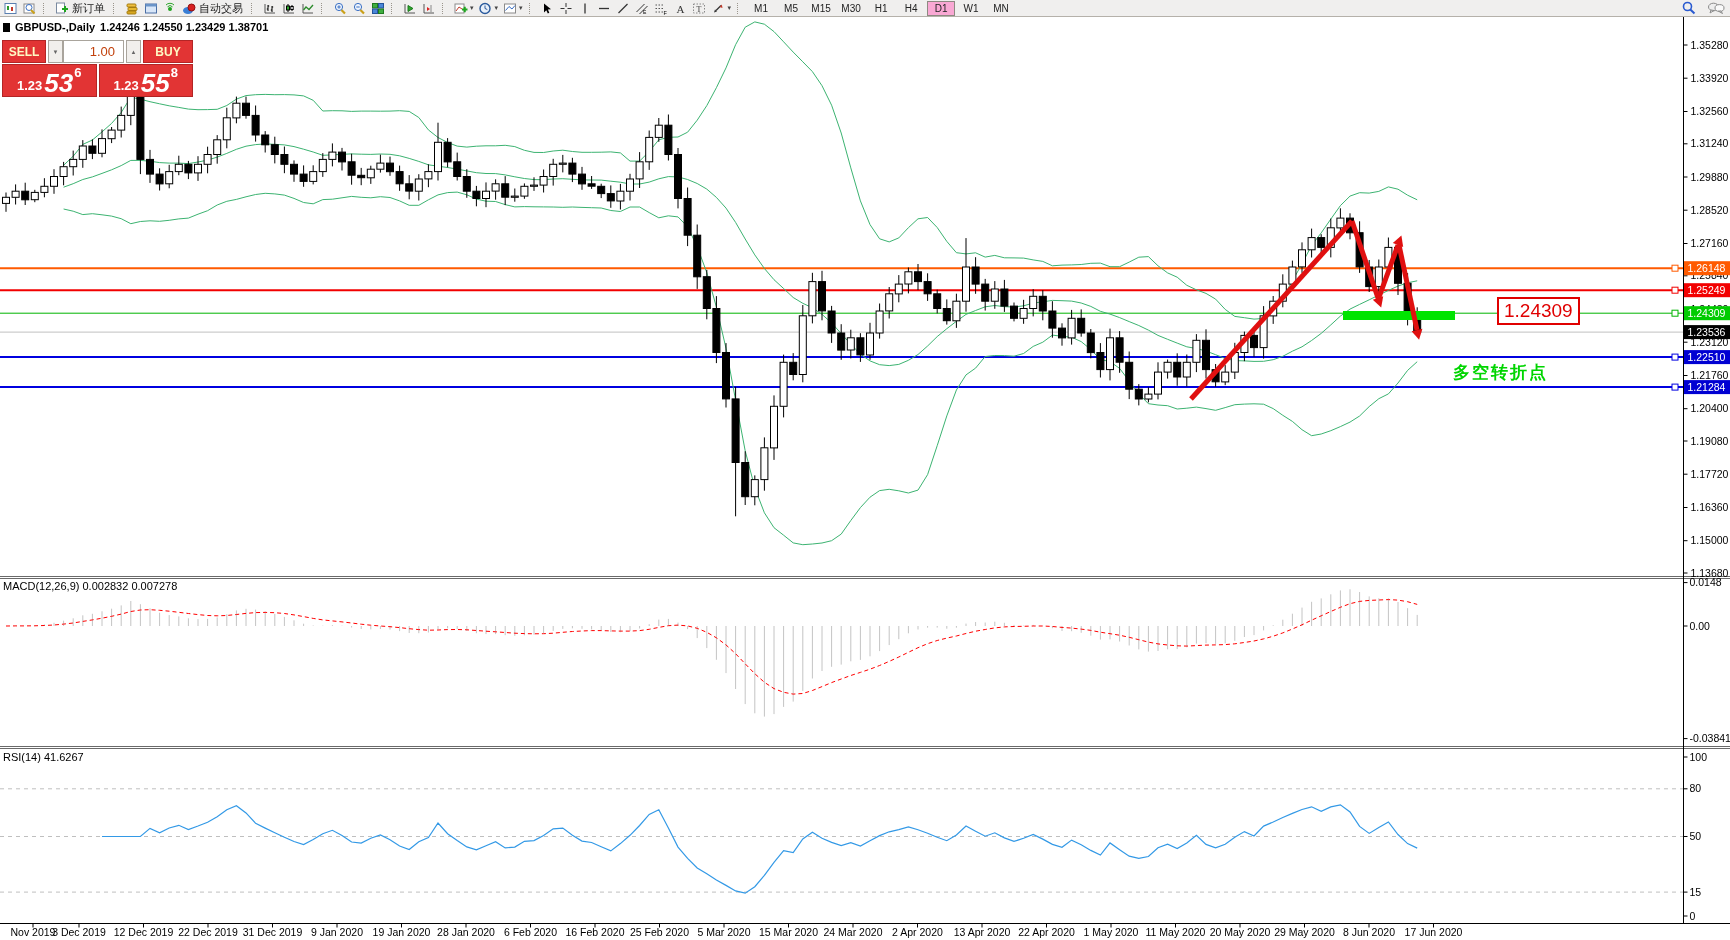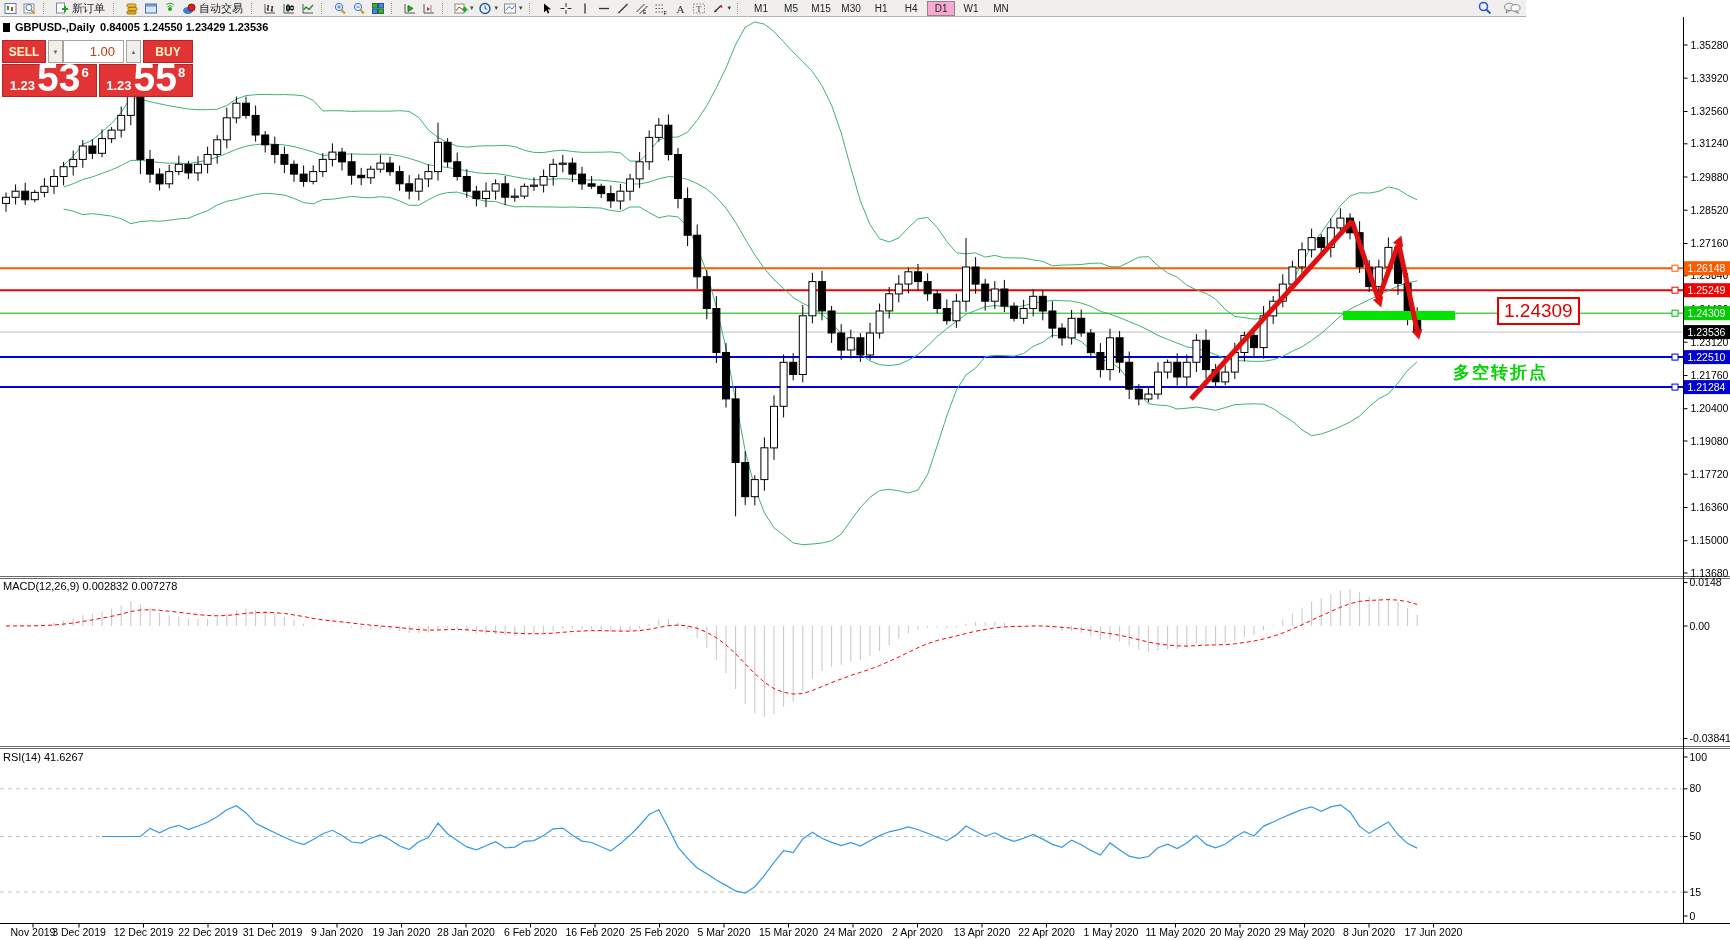--- a/index.html
+++ b/index.html
@@ -1,19 +1,19 @@
 <!DOCTYPE html>
 <html><head>
 <meta charset="utf-8">
 <style>
   html,body{margin:0;padding:0;}
   body{width:1730px;height:940px;position:relative;overflow:hidden;background:#fff;
        font-family:"Liberation Sans",sans-serif;}
   
-  .toolbar{position:absolute;top:0;left:0;width:1526px;height:16px;background:#f0efee;
+  .toolbar{position:absolute;top:0;left:0;width:1730px;height:16px;background:#f0efee;
            border-bottom:1px solid #b5b1aa;display:flex;align-items:center;z-index:30;}
   .tb-group{display:flex;align-items:center;height:16px;padding:0 1px;}
   .tb-sep{width:4px;height:11px;border-left:1px dotted #9a958c;margin:0 3px;}
   .tb-btn{width:19px;height:14px;display:flex;align-items:center;justify-content:center;cursor:default;}
   .tb-label{font-size:11px;margin:0 4px 0 1px;color:#1a1a1a;white-space:nowrap;}
   .tb-dd{font-size:7px;color:#444;margin:0 2px 0 0;}
   .tf{min-width:20px;height:13px;line-height:13px;text-align:center;font-size:10px;color:#222;
       padding:0 3px;border:1px solid transparent;margin:16px 1px;}
   .tf.active{background:#f9a8d4;border:1px solid #8e8a82;}
   .tb-right{position:absolute;right:5px;top:1px;display:flex;gap:8px;align-items:center;}
@@ -31,21 +31,21 @@
   .tp-spin{width:13px;background:#f1efec;border:1px solid #a9a49c;color:#666;font-size:6px;
            display:flex;align-items:center;justify-content:center;margin-left:2px;}
   .tp-vol{flex:1;background:#fff;border:1px solid #a9a49c;font-size:13px;font-weight:400;color:#c2410c;
           text-align:right;line-height:21px;padding-right:8px;margin:0;}
   .tp-buy{margin-left:2px;}
   .tp-row2{display:flex;height:33px;margin-top:1px;}
   .tp-quote{flex:1;background:#e23434;border:1px solid #b32525;color:#fff;display:flex;
             align-items:flex-end;justify-content:center;padding-bottom:2px;}
   .tp-quote+.tp-quote{margin-left:2px;}
   .q-small{font-size:13px;font-weight:700;margin-right:2px;line-height:1.2;text-align:center;}
-  .q-big{font-size:39px;font-weight:700;line-height:0.85;}
+  .q-big{font-size:26px;font-weight:700;line-height:0.85;font-style:italic;}
   .q-sup{font-size:13px;font-weight:700;margin-left:1px;position:relative;top:-14px;}
   .callout{position:absolute;left:1497px;top:297px;width:74px;height:24px;z-index:15;
            border:2px solid #e00000;background:#fff;color:#e00000;font-size:19px;
            line-height:24px;padding-left:5px;}
   .cn-note{position:absolute;left:1453px;top:361px;z-index:15;font-size:17px;font-weight:700;
            color:#00d500;letter-spacing:2px;white-space:nowrap;}
   .ind-label{position:absolute;left:3px;z-index:10;font-size:11px;color:#000;}
   #macd-label{top:580px;}
   #rsi-label{top:751px;}
 </style>
@@ -892,21 +892,21 @@
           <ellipse cx="12.5" cy="7" rx="4.5" ry="3.4" fill="#fafafa" stroke="#8a8a8a"></ellipse>
           <path d="M14 10 L15.5 12.5 L11.5 10.2 Z" fill="#fafafa" stroke="#8a8a8a"></path>
         </svg>
       </span>
     </span>
   </div>
 
 <div class="chart-title">
   <span class="sym-glyph"></span>
   <span>GBPUSD-,Daily</span>
-  <span>0.84005 1.24550 1.23429 1.23536</span>
+  <span>1.24246 1.24550 1.23429 1.38701</span>
 </div>
 
 <div class="trade-panel">
   <div class="tp-row1">
     <div class="tp-btn tp-sell">SELL</div>
     <div class="tp-spin">▼</div>
     <div class="tp-vol">1.00</div>
     <div class="tp-spin">▲</div>
     <div class="tp-btn tp-buy">BUY</div>
   </div>

